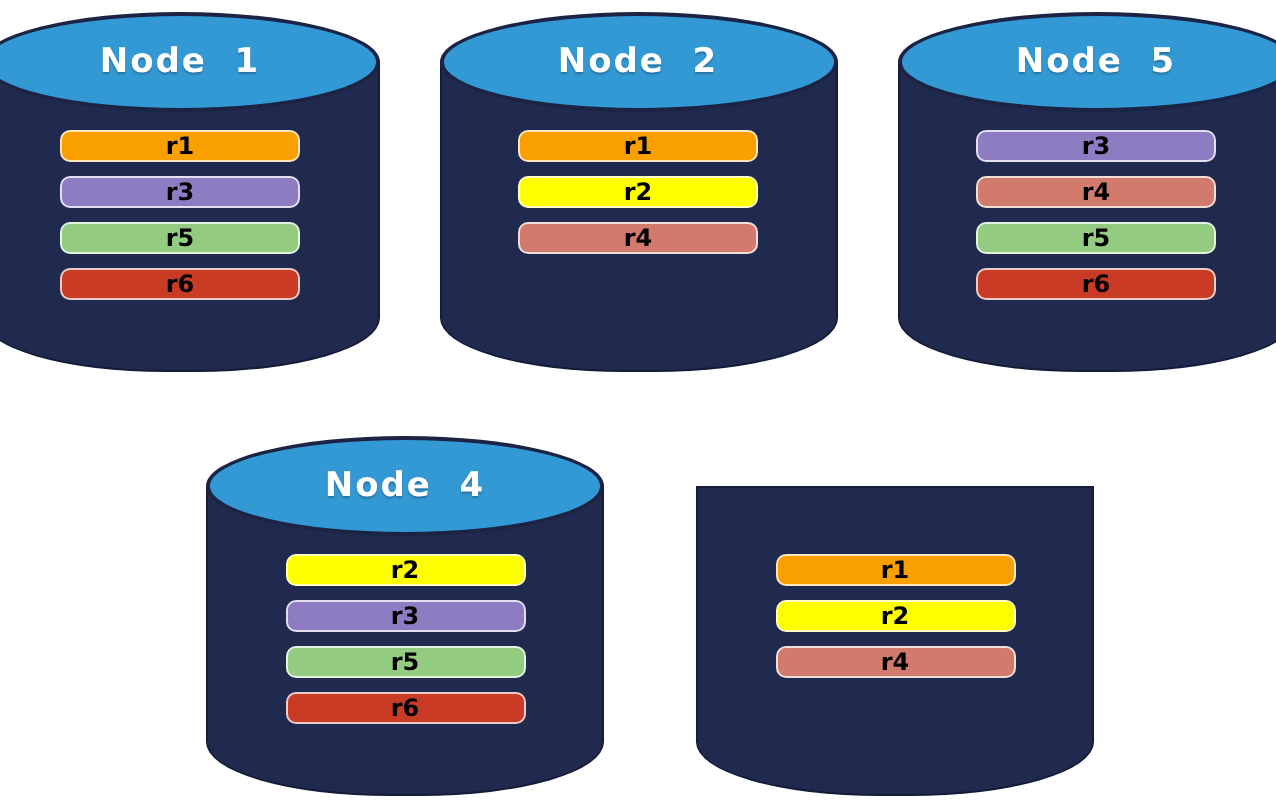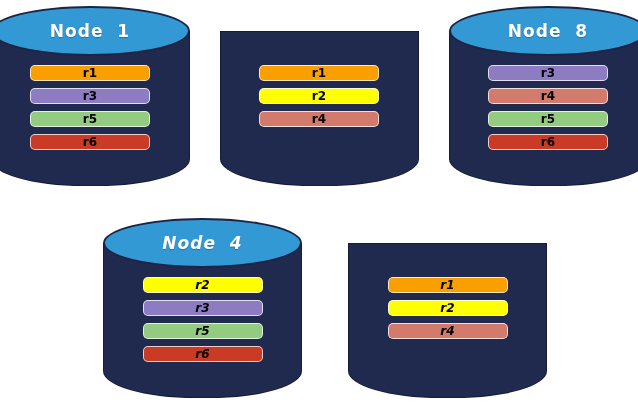--- a/index.html
+++ b/index.html
@@ -15,21 +15,21 @@
     box-sizing: border-box;
     padding-top: 6px;
     background: var(--bg, #FFFFFF);
     overflow: hidden;
   }
   .node-row {
     display: flex;
     justify-content: center;
   }
   .node-row.row-1 { gap: 30px; }
-  .node-row.row-2 { gap: 46px; margin-top: 32px; padding-left: 12px; font-style: italic; }
+  .node-row.row-2 { gap: 46px; margin-top: 32px; padding-left: 12px; }
 
   .node {
     position: relative;
     width: 184px;
     height: 180px;
     flex: 0 0 auto;
     padding-left: 15px;
   }
   .cyl-body {
     position: absolute;
@@ -113,36 +113,39 @@
           <div class="bar" style="background: rgb(147, 203, 128);">
             <span>r5</span>
           </div>
           <div class="bar" style="background: rgb(201, 59, 37);">
             <span>r6</span>
           </div>
         </div>
   </div>
       <div class="node">
     <div class="cyl-body"></div>
+    <div class="cyl-top">
+      <span class="node-title">Node  2</span>
+    </div>
     <div class="replica-list">
           <div class="bar" style="background: rgb(249, 160, 0);">
             <span>r1</span>
           </div>
           <div class="bar" style="background: rgb(255, 255, 0);">
             <span>r2</span>
           </div>
           <div class="bar" style="background: rgb(210, 123, 108);">
             <span>r4</span>
           </div>
         </div>
   </div>
       <div class="node">
     <div class="cyl-body"></div>
     <div class="cyl-top">
-      <span class="node-title">Node  8</span>
+      <span class="node-title">Node  5</span>
     </div>
     <div class="replica-list">
           <div class="bar" style="background: rgb(142, 124, 195);">
             <span>r3</span>
           </div>
           <div class="bar" style="background: rgb(210, 123, 108);">
             <span>r4</span>
           </div>
           <div class="bar" style="background: rgb(147, 203, 128);">
             <span>r5</span>

